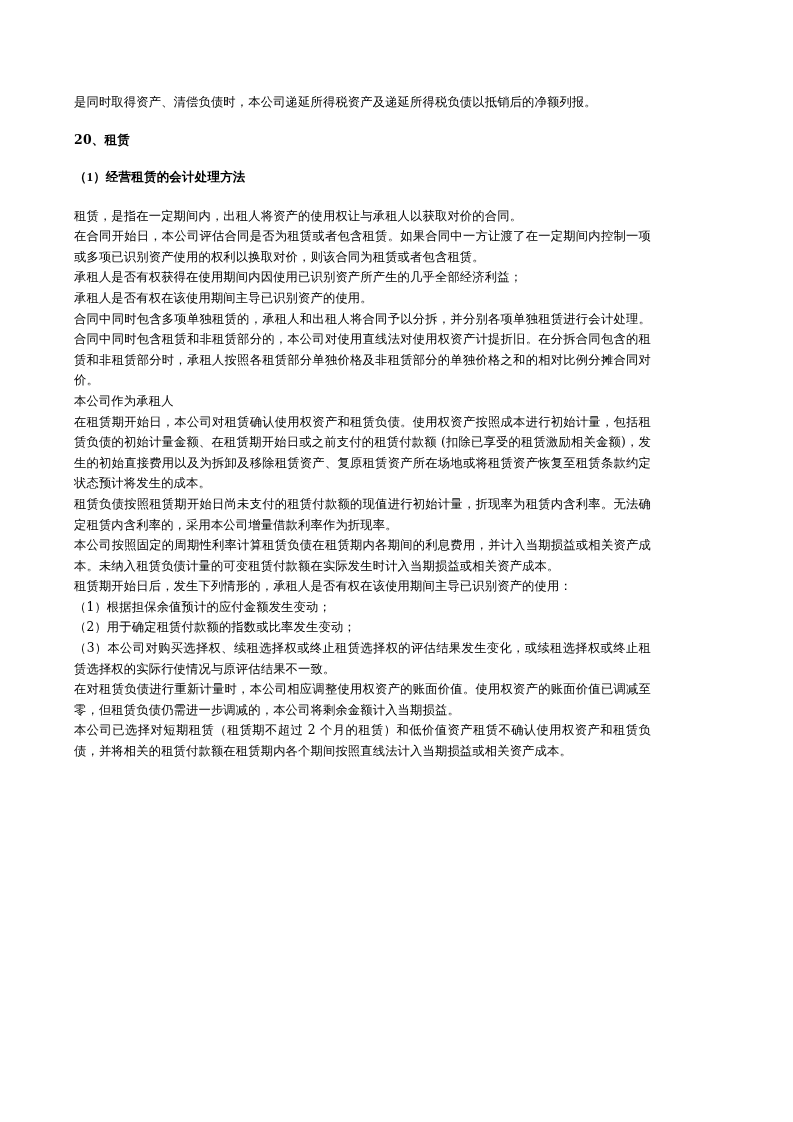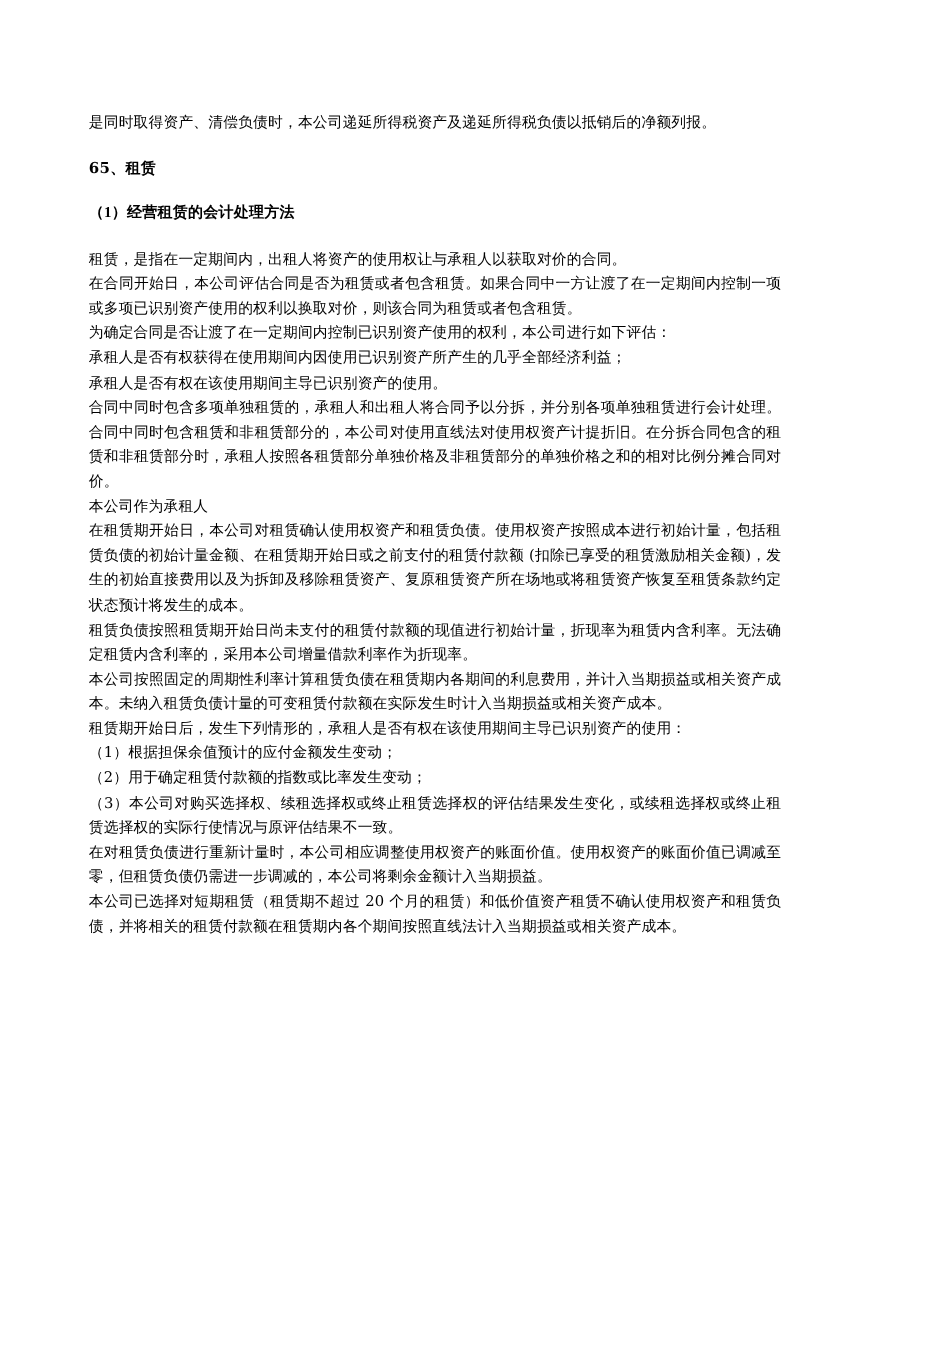--- a/index.html
+++ b/index.html
@@ -50,36 +50,35 @@
     margin: 0;
   }
 </style>
 </head>
 <body>
 
 <div class="page">
 
   <p class="para lead-para">是同时取得资产、清偿负债时，本公司递延所得税资产及递延所得税负债以抵销后的净额列报。</p>
 
-  <h2 class="heading-1">65、租赁</h2>
+  <h2 class="heading-1">20、租赁</h2>
 
   <h3 class="heading-2">（1）经营租赁的会计处理方法</h3>
 
   <div class="body-block">
     <p class="para">租赁，是指在一定期间内，出租人将资产的使用权让与承租人以获取对价的合同。</p>
     <p class="para">在合同开始日，本公司评估合同是否为租赁或者包含租赁。如果合同中一方让渡了在一定期间内控制一项或多项已识别资产使用的权利以换取对价，则该合同为租赁或者包含租赁。</p>
-    <p class="para">为确定合同是否让渡了在一定期间内控制已识别资产使用的权利，本公司进行如下评估：</p>
     <p class="para">承租人是否有权获得在使用期间内因使用已识别资产所产生的几乎全部经济利益；</p>
     <p class="para">承租人是否有权在该使用期间主导已识别资产的使用。</p>
     <p class="para">合同中同时包含多项单独租赁的，承租人和出租人将合同予以分拆，并分别各项单独租赁进行会计处理。合同中同时包含租赁和非租赁部分的，本公司对使用直线法对使用权资产计提折旧。在分拆合同包含的租赁和非租赁部分时，承租人按照各租赁部分单独价格及非租赁部分的单独价格之和的相对比例分摊合同对价。</p>
     <p class="para">本公司作为承租人</p>
     <p class="para">在租赁期开始日，本公司对租赁确认使用权资产和租赁负债。使用权资产按照成本进行初始计量，包括租赁负债的初始计量金额、在租赁期开始日或之前支付的租赁付款额 (扣除已享受的租赁激励相关金额)，发生的初始直接费用以及为拆卸及移除租赁资产、复原租赁资产所在场地或将租赁资产恢复至租赁条款约定状态预计将发生的成本。</p>
     <p class="para">租赁负债按照租赁期开始日尚未支付的租赁付款额的现值进行初始计量，折现率为租赁内含利率。无法确定租赁内含利率的，采用本公司增量借款利率作为折现率。</p>
     <p class="para">本公司按照固定的周期性利率计算租赁负债在租赁期内各期间的利息费用，并计入当期损益或相关资产成本。未纳入租赁负债计量的可变租赁付款额在实际发生时计入当期损益或相关资产成本。</p>
     <p class="para">租赁期开始日后，发生下列情形的，承租人是否有权在该使用期间主导已识别资产的使用：</p>
     <p class="para">（1）根据担保余值预计的应付金额发生变动；</p>
     <p class="para">（2）用于确定租赁付款额的指数或比率发生变动；</p>
     <p class="para">（3）本公司对购买选择权、续租选择权或终止租赁选择权的评估结果发生变化，或续租选择权或终止租赁选择权的实际行使情况与原评估结果不一致。</p>
     <p class="para">在对租赁负债进行重新计量时，本公司相应调整使用权资产的账面价值。使用权资产的账面价值已调减至零，但租赁负债仍需进一步调减的，本公司将剩余金额计入当期损益。</p>
-    <p class="para">本公司已选择对短期租赁（租赁期不超过 20 个月的租赁）和低价值资产租赁不确认使用权资产和租赁负债，并将相关的租赁付款额在租赁期内各个期间按照直线法计入当期损益或相关资产成本。</p>
+    <p class="para">本公司已选择对短期租赁（租赁期不超过 2 个月的租赁）和低价值资产租赁不确认使用权资产和租赁负债，并将相关的租赁付款额在租赁期内各个期间按照直线法计入当期损益或相关资产成本。</p>
   </div>
 
 </div>
 
 </body></html>

